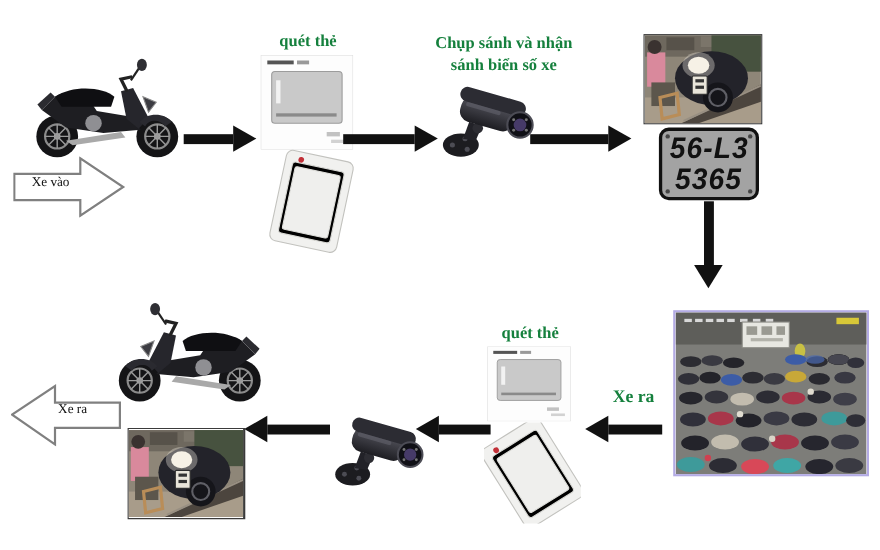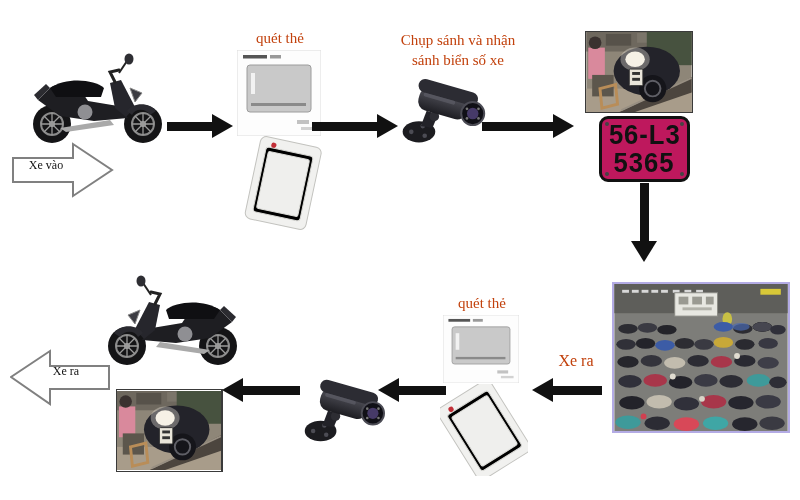--- a/index.html
+++ b/index.html
@@ -1,35 +1,35 @@
 <!DOCTYPE html>
 <html><head>
 <meta charset="utf-8">
 <style>
   html,body{margin:0;padding:0;}
   body{font-family:"Liberation Serif",serif;background:#fff;}
   .canvas{position:relative;width:800px;height:500px;background:#ffffff;overflow:hidden;}
   .abs{position:absolute;}
-  .lbl{position:absolute;font-family:"Liberation Serif",serif;font-weight:400;color:#c2410c;text-align:center;line-height:20px;}
+  .lbl{position:absolute;font-family:"Liberation Serif",serif;font-weight:700;color:#15803d;text-align:center;line-height:20px;}
   .lbl-15{font-size:15px;}
   .lbl-16{font-size:16px;}
   .lbl-18{font-size:18px;}
   
   .arrow-h{position:absolute;display:flex;align-items:center;height:24px;}
   .arrow-h .shaft{flex:1;height:9px;background:#111;}
   .arrow-h .head-r{width:0;height:0;border-top:12px solid transparent;border-bottom:12px solid transparent;border-left:21px solid #111;}
   .arrow-h .head-l{width:0;height:0;border-top:12px solid transparent;border-bottom:12px solid transparent;border-right:21px solid #111;}
   .arrow-v{position:absolute;display:flex;flex-direction:column;align-items:center;width:28px;}
   .arrow-v .shaft{width:9px;flex:1;background:#111;}
   .arrow-v .head-d{width:0;height:0;border-left:13px solid transparent;border-right:13px solid transparent;border-top:21px solid #111;}
   
   .badge-text{position:absolute;font-family:"Liberation Serif",serif;font-size:12px;color:#111;text-align:center;}
   
-  .plate{position:absolute;background:#be185d;border:3px solid #111;border-radius:9px;box-sizing:border-box;
-         display:flex;flex-direction:column;justify-content:center;align-items:center;}
+  .plate{position:absolute;background:#a3a3a3;border:3px solid #111;border-radius:9px;box-sizing:border-box;
+         display:flex;flex-direction:column;justify-content:center;align-items:center;font-style:italic;}
   .plate .row{font-family:"Liberation Sans",sans-serif;font-weight:700;font-size:27px;line-height:28px;color:#111;letter-spacing:1px;transform:scaleX(.95);}
   .plate .dot{position:absolute;width:4px;height:4px;border-radius:50%;background:#444;}
   
   .photo{position:absolute;border:1px solid #3a3a3a;box-sizing:border-box;}
   .lot{position:absolute;border:2px solid #b3abe4;box-sizing:border-box;}
   svg{display:block;}
 </style>
 </head>
 <body>
 

